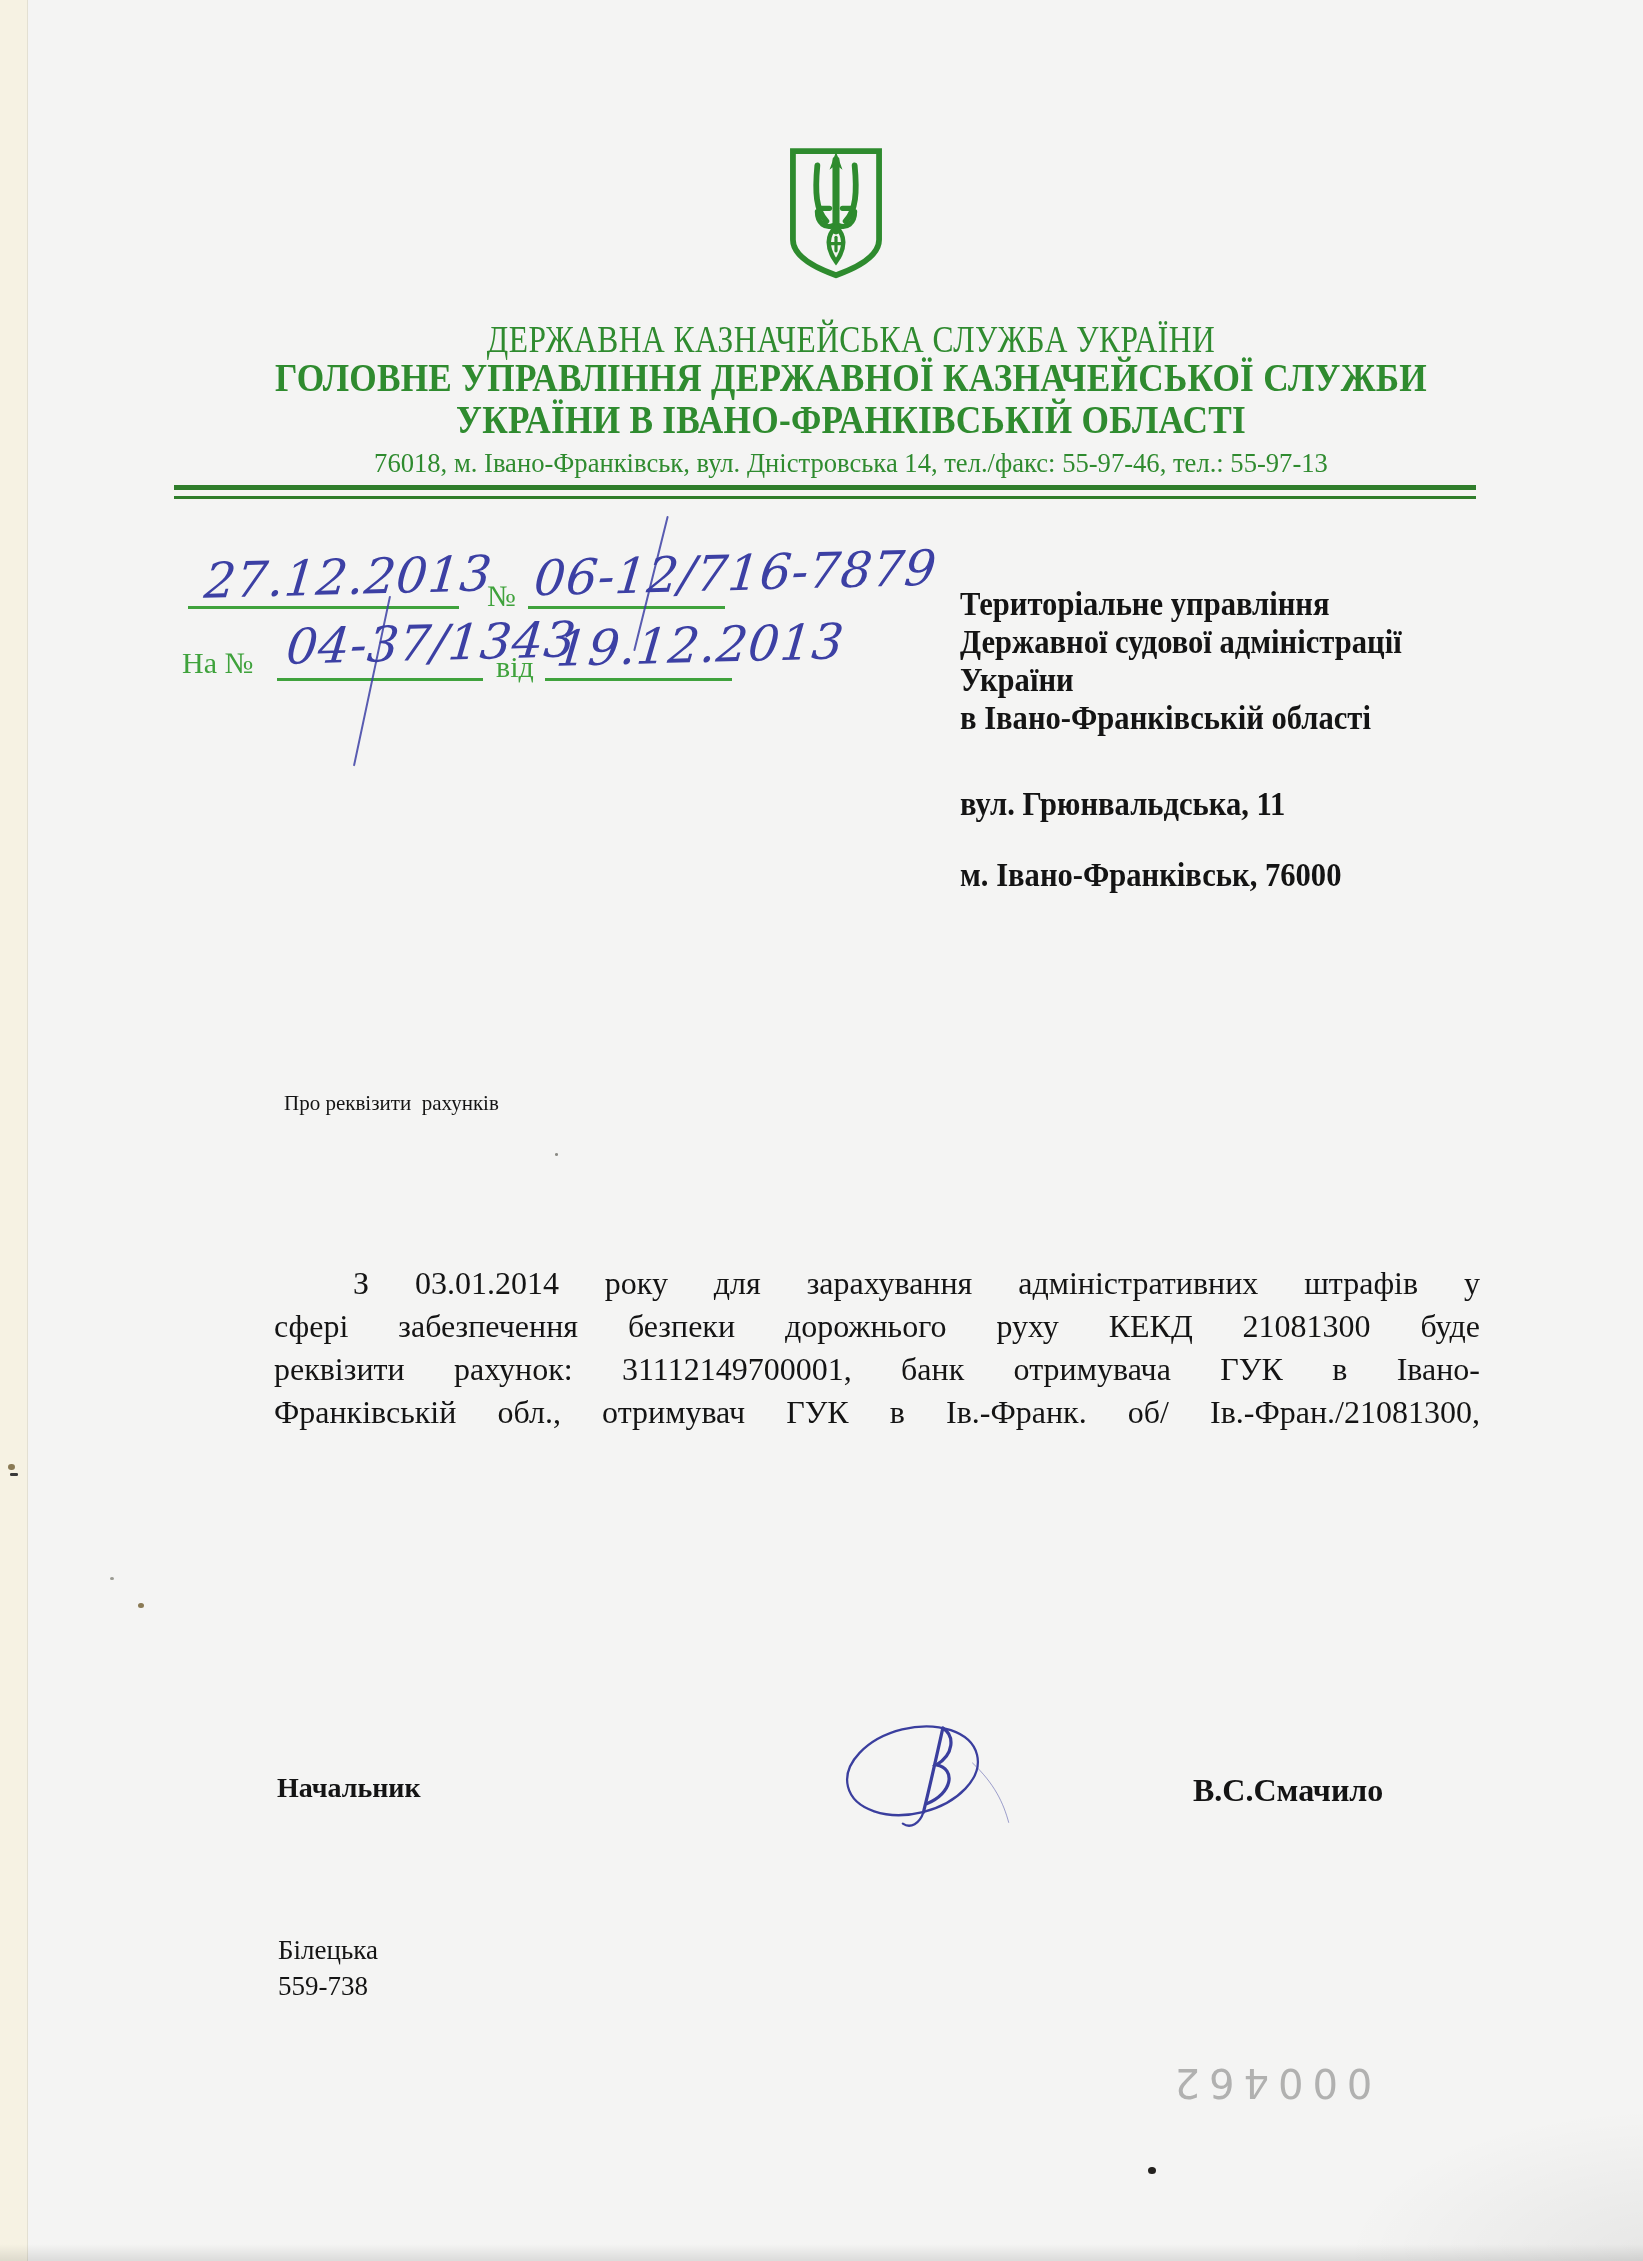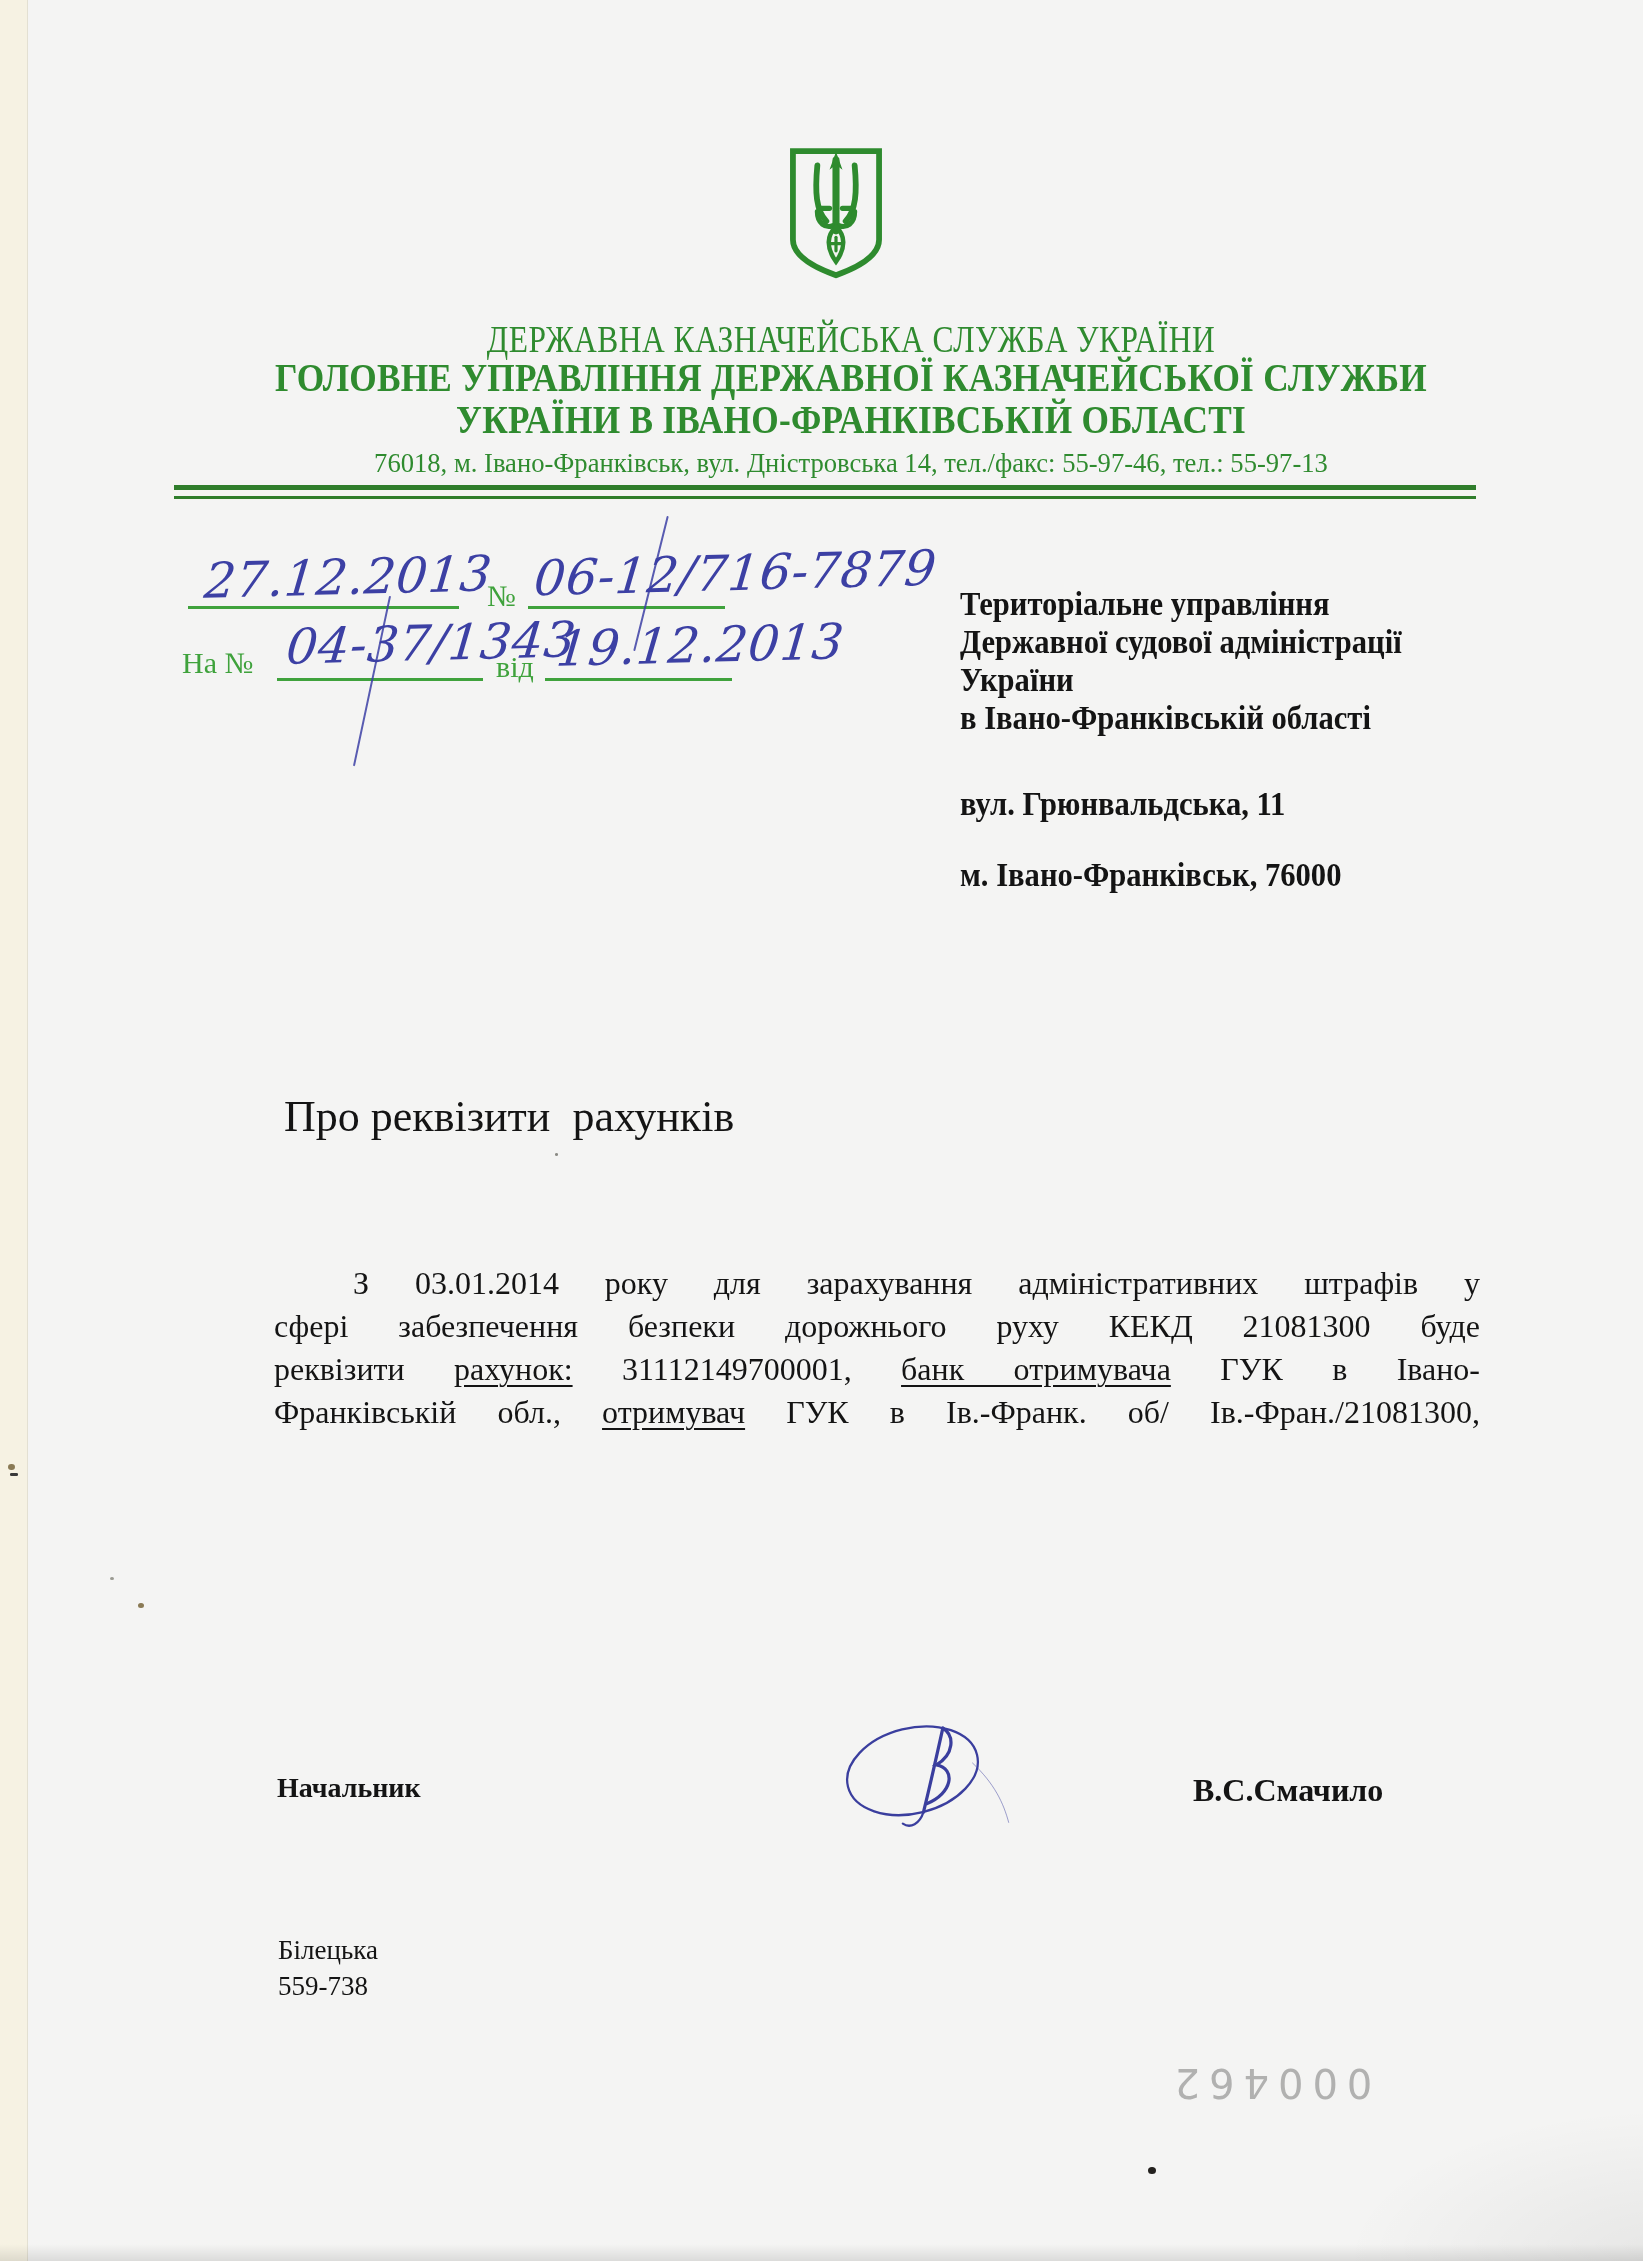--- a/index.html
+++ b/index.html
@@ -21,25 +21,25 @@
   .uline{position:absolute;height:2.6px;background:#3fa23c;}
   .hand{position:absolute;font-family:"DejaVu Serif",serif;font-style:italic;color:#3c40a4;
         font-size:49px;white-space:nowrap;transform:skewX(-7deg) rotate(-1.5deg);letter-spacing:0.6px;}
   .pen-stroke{position:absolute;width:1.9px;background:#3c40a4;opacity:.85;border-radius:1.3px;}
   
   .recipient{position:absolute;left:960px;width:567px;font-size:34px;font-weight:bold;
              line-height:38px;transform:scaleX(0.9);transform-origin:left top;}
   .recipient div{white-space:nowrap;}
   .recipient.addr2{line-height:71px;}
   
-  .subject{position:absolute;left:284px;top:1091px;font-size:44px;white-space:pre;}
+  .subject{position:absolute;left:284px;top:1091px;font-size:21px;white-space:pre;}
   .body-block{position:absolute;left:274px;top:1262px;width:1206px;font-size:32px;}
   .body-line{height:43px;line-height:43px;text-align:justify;text-align-last:justify;white-space:normal;}
   .body-line.last{text-align-last:left;}
-  .u{text-decoration:underline;text-decoration-thickness:2.3px;text-underline-offset:5.2px;}
+  .u{text-decoration-thickness:2.3px;text-underline-offset:5.2px;}
   
   .sig-label{position:absolute;left:277px;top:1772px;font-size:28px;font-weight:bold;}
   .sig-name{position:absolute;left:1193px;top:1772px;font-size:32px;font-weight:bold;}
   
   .exec{position:absolute;left:278px;font-size:27px;}
   
   .stamp{position:absolute;left:1153px;top:2060px;width:232px;text-align:center;
          font-family:"DejaVu Sans",sans-serif;font-size:40px;letter-spacing:9px;
          color:rgba(110,110,110,0.5);transform:rotate(180deg);filter:blur(0.6px);}
   .speck{position:absolute;border-radius:50%;}

